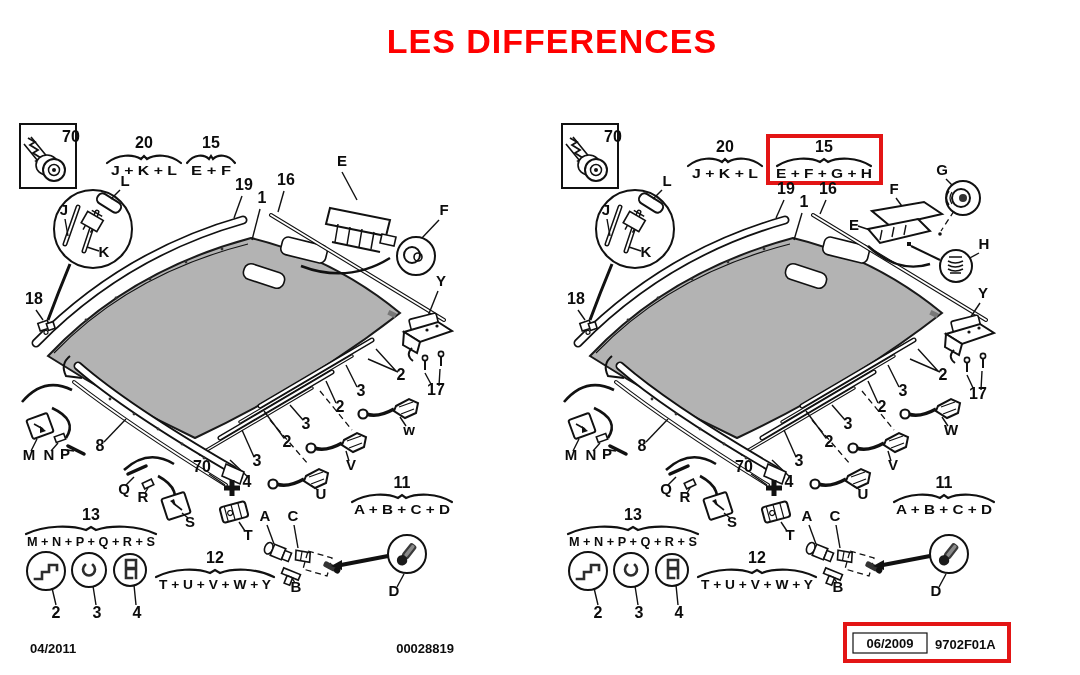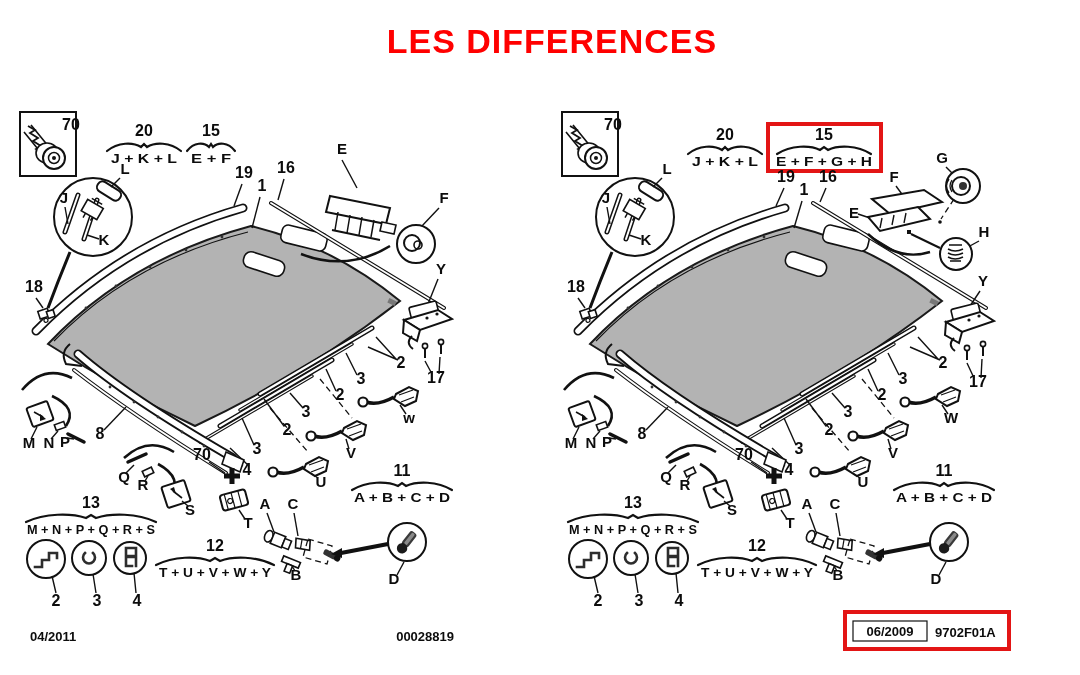--- a/index.html
+++ b/index.html
@@ -1,20 +1,20 @@
 <!DOCTYPE html>
 <html><head>
 <meta charset="utf-8">
 <style>
   html,body{margin:0;padding:0;}
   body{width:1080px;height:675px;position:relative;background:#ffffff;overflow:hidden;
        font-family:"Liberation Sans",sans-serif;}
   .title{position:absolute;top:22px;left:12px;width:1080px;text-align:center;
          font-size:34px;font-weight:bold;color:#ff0000;letter-spacing:1px;}
-  .diagram{position:absolute;top:96px;}
+  .diagram{position:absolute;top:108px;}
   .dleft{left:8px;}
   .dright{left:550px;}
   svg text{font-family:"Liberation Sans",sans-serif;font-weight:bold;fill:#0c0c0c;}
   .num{font-size:16px;text-anchor:middle;}
   .lett{font-size:15px;text-anchor:middle;}
   .items{font-size:12.5px;text-anchor:middle;}
   .foot{font-size:13px;}
   .st2{fill:#ffffff;stroke:#111;stroke-width:2;}
   .st16{fill:#ffffff;stroke:#111;stroke-width:1.6;}
   .ln{stroke:#111;fill:none;}

